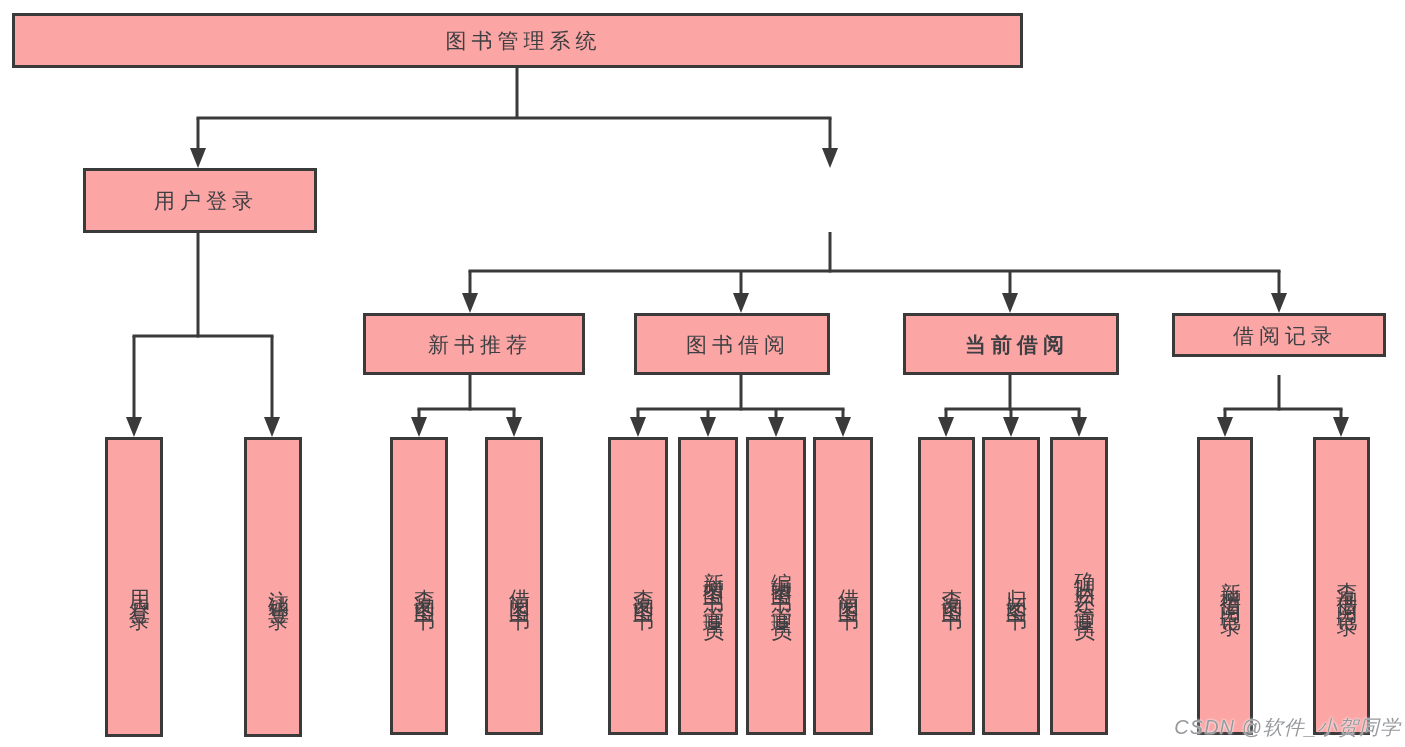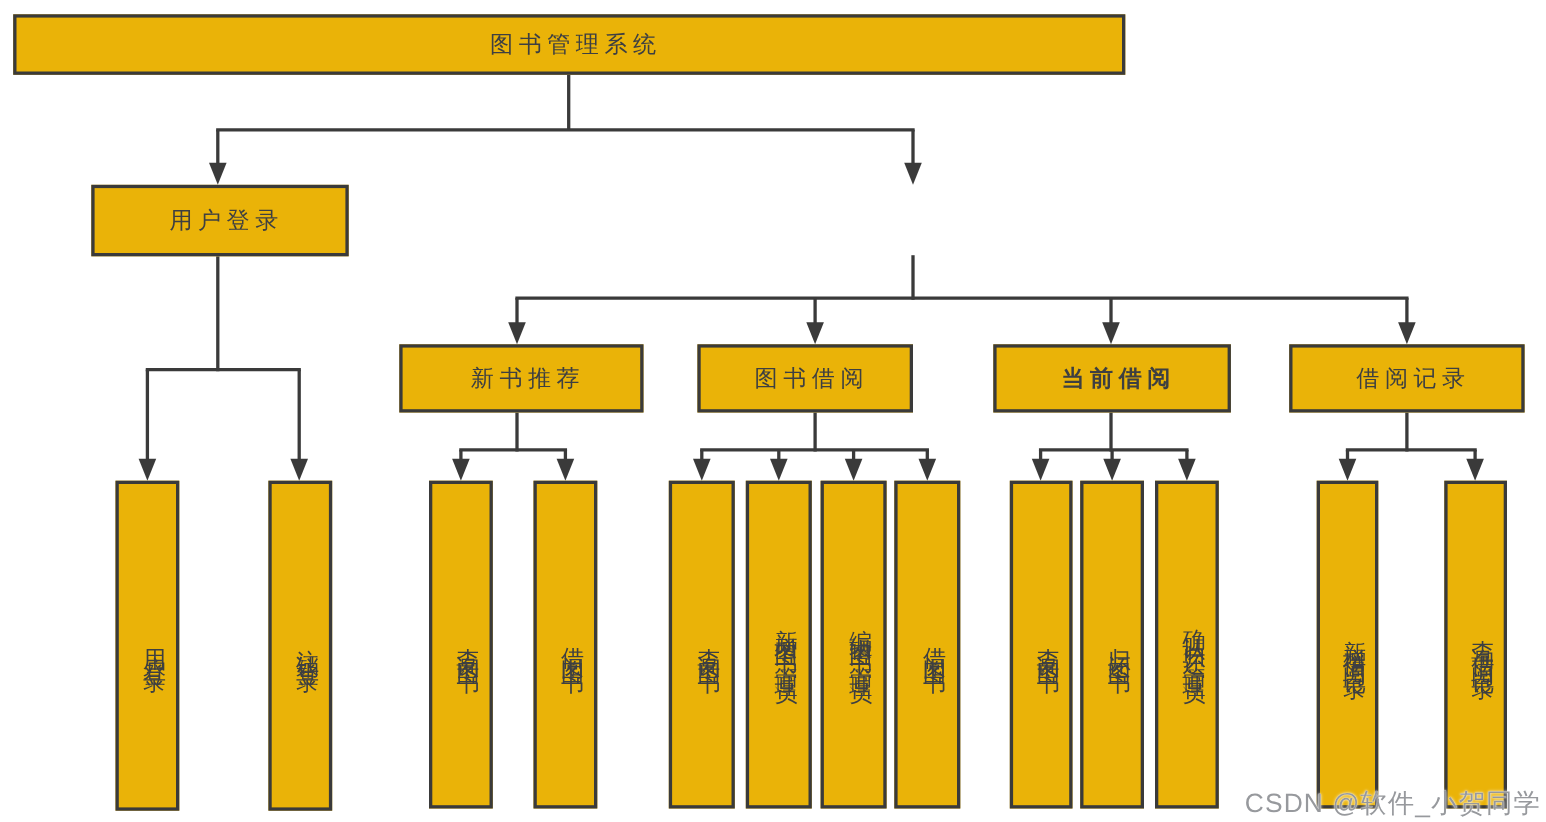--- a/index.html
+++ b/index.html
@@ -9,21 +9,21 @@
     height: 747px;
     background: #ffffff;
     font-family: "Liberation Sans", sans-serif;
     overflow: hidden;
   }
   .connector-layer { position: absolute; left: 0; top: 0; }
   .box {
     position: absolute;
     box-sizing: border-box;
     border: 3px solid #3a3a3a;
-    background: #eab308;
+    background: #fca5a5;
     display: flex;
     align-items: center;
     justify-content: center;
     color: #3d3f42;
     font-size: 21px;
     letter-spacing: 5px;
     text-align: center;
     line-height: 1;
     padding-left: 12px;
   }
@@ -32,25 +32,26 @@
     text-orientation: mixed;
     font-size: 21px;
     letter-spacing: 7px;
     color: #3d3f42;
     white-space: nowrap;
   }
   .watermark {
     position: absolute;
     right: 4px;
     top: 714px;
-    font-size: 24px;
+    font-size: 20px;
     letter-spacing: 1px;
     color: #97999d;
     text-shadow: 0 0 3px #ffffff, 0 0 1px #ffffff;
     z-index: 5;
+    font-style: italic;
   }
 </style>
 </head>
 <body>
 
 <div class="canvas">
 
   <svg class="connector-layer" width="1405" height="747" viewBox="0 0 1405 747">
     <g stroke="#3a3a3a" stroke-width="3" fill="none">
 
@@ -127,21 +128,21 @@
 
   <div class="box" style="left:363px; top:313px; width:222px; height:62px;">
     <span>新书推荐</span>
   </div>
   <div class="box" style="left:634px; top:313px; width:196px; height:62px;">
     <span>图书借阅</span>
   </div>
   <div class="box" style="left:903px; top:313px; width:216px; height:62px;font-weight:bold;">
     <span>当前借阅</span>
   </div>
-  <div class="box" style="left:1172px; top:313px; width:214px; height:62px;">
+  <div class="box" style="left:1172px; top:313px; width:214px; height:44px;">
     <span>借阅记录</span>
   </div>
 
   <div class="box leaf" style="left:105px; top:437px; width:58px; height:300px;">
     <span class="vtext">用户登录</span>
   </div>
   <div class="box leaf" style="left:244px; top:437px; width:58px; height:300px;">
     <span class="vtext">注销登录</span>
   </div>
 

